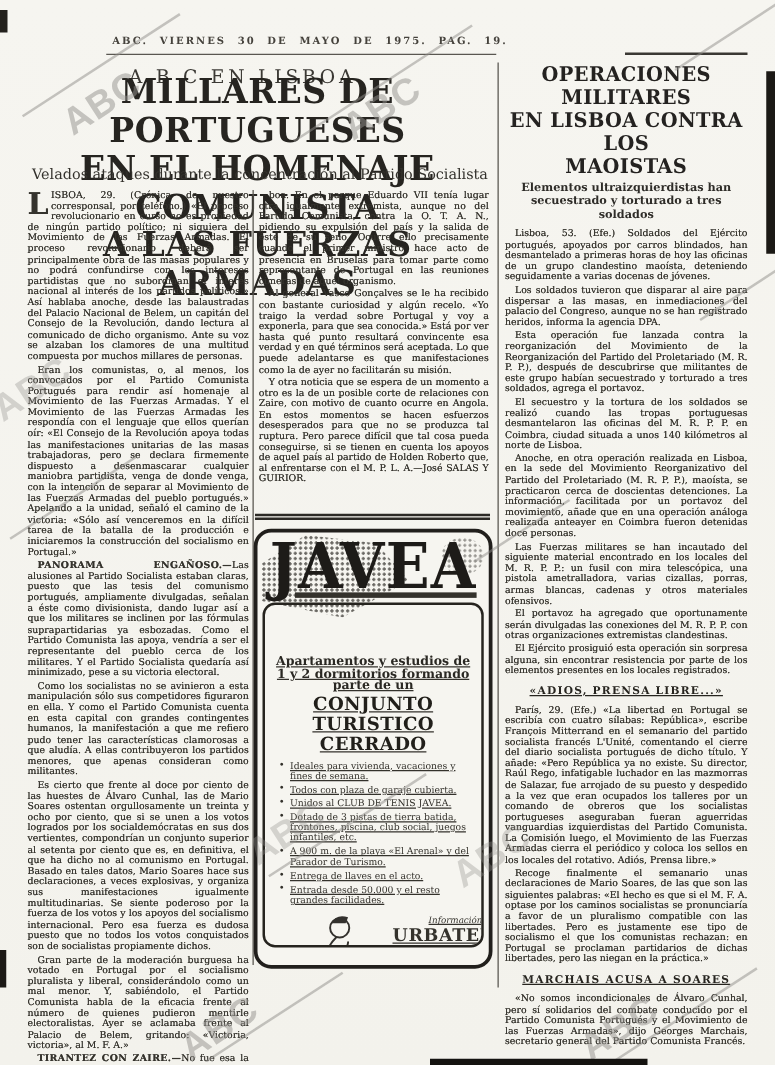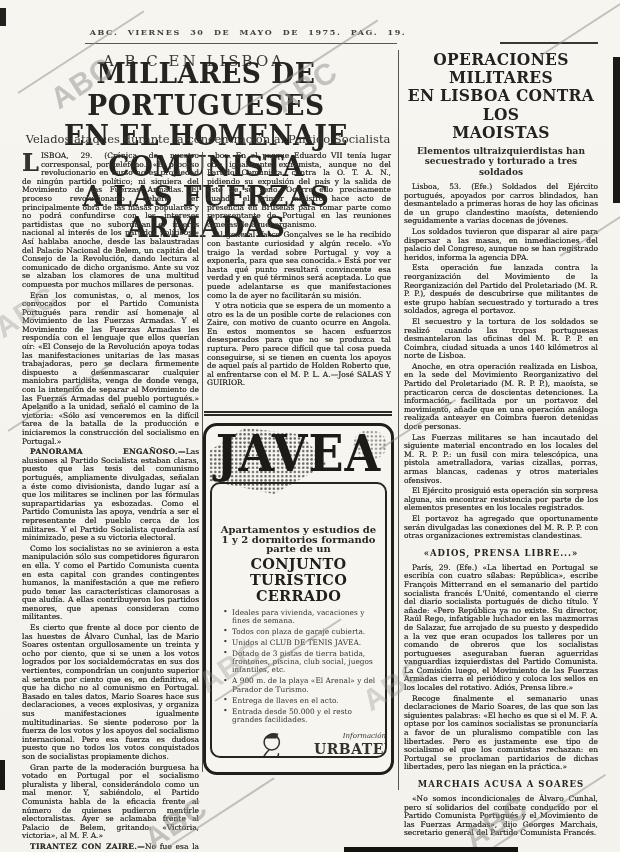--- a/index.html
+++ b/index.html
@@ -33,27 +33,27 @@
   #vrule-mid{left:202px;top:152px;height:620px;}
   #vrule-main{left:398px;top:50px;height:740px;}
   
   .rcol{position:absolute;left:404px;top:52px;width:194px;}
   .r-headline{font-size:15.5px;font-weight:bold;text-align:center;line-height:17.5px;
     letter-spacing:.3px;color:#242220;transform:scaleY(1.05);}
   .r-subhead{font-size:9px;font-weight:bold;text-align:center;line-height:10.5px;
     margin-top:6px;color:#2e2c28;}
   .r-paras{margin-top:6px;}
   .r-section-heading{font-size:8.5px;font-weight:bold;text-align:center;
-    letter-spacing:1px;margin:7px 0 4px;color:#26241f;}
+    letter-spacing:1px;margin:7px 0 4px;color:#26241f;text-decoration:underline;}
   
   .double-rule{position:absolute;left:204px;top:411px;width:188px;height:5px;
     border-top:2px solid #2c2a26;border-bottom:2px solid #2c2a26;box-sizing:border-box;}
   
   .ad{position:absolute;left:203px;top:423px;width:191px;height:352px;box-sizing:border-box;
-    border:3px solid #211f1c;border-radius:14px;background:#f6f5f0;overflow:hidden;}
+    border:3px solid #211f1c;border-radius:14px;background:#f6f5f0;overflow:hidden;text-decoration:underline;}
   .ad-dots{position:absolute;left:3px;top:2px;width:118px;height:66px;
     background-image:radial-gradient(circle,#3a3833 1.05px,transparent 1.35px);
     background-size:4.2px 4.2px;
     clip-path:polygon(0 35%,30% 0,78% 10%,100% 55%,55% 100%,0 80%);opacity:.75;}
   .ad-dots2{position:absolute;right:4px;top:4px;width:34px;height:30px;
     background-image:radial-gradient(circle,#3a3833 1px,transparent 1.3px);
     background-size:4.2px 4.2px;border-radius:50%;opacity:.5;}
   .ad-title{position:relative;z-index:1;font-size:46px;font-weight:bold;text-align:center;
     line-height:54px;letter-spacing:1px;color:#1d1b18;transform:scaleY(1.1);}
   .ad-inner{position:relative;margin:2px 4px 4px;border:2px solid #26241f;border-radius:10px;
@@ -127,22 +127,22 @@
         <div>MAOISTAS</div>
       </div>
     <div class="r-subhead">Elementos ultraizquierdistas han secuestrado y torturado a tres soldados</div>
     <div class="r-paras">
         <p class="para">Lisboa, 53. (Efe.) Soldados del Ejército portugués, apoyados por carros blindados, han desmantelado a primeras horas de hoy las oficinas de un grupo clandestino maoísta, deteniendo seguidamente a varias docenas de jóvenes.</p>
         <p class="para">Los soldados tuvieron que disparar al aire para dispersar a las masas, en inmediaciones del palacio del Congreso, aunque no se han registrado heridos, informa la agencia DPA.</p>
         <p class="para">Esta operación fue lanzada contra la reorganización del Movimiento de la Reorganización del Partido del Proletariado (M. R. P. P.), después de descubrirse que militantes de este grupo habían secuestrado y torturado a tres soldados, agrega el portavoz.</p>
         <p class="para">El secuestro y la tortura de los soldados se realizó cuando las tropas portuguesas desmantelaron las oficinas del M. R. P. P. en Coimbra, ciudad situada a unos 140 kilómetros al norte de Lisboa.</p>
         <p class="para">Anoche, en otra operación realizada en Lisboa, en la sede del Movimiento Reorganizativo del Partido del Proletariado (M. R. P. P.), maoísta, se practicaron cerca de doscientas detenciones. La información, facilitada por un portavoz del movimiento, añade que en una operación análoga realizada anteayer en Coimbra fueron detenidas doce personas.</p>
         <p class="para">Las Fuerzas militares se han incautado del siguiente material encontrado en los locales del M. R. P. P.: un fusil con mira telescópica, una pistola ametralladora, varias cizallas, porras, armas blancas, cadenas y otros materiales ofensivos.</p>
+        <p class="para">El portavoz ha agregado que oportunamente serán divulgadas las conexiones del M. R. P. P. con otras organizaciones extremistas clandestinas.</p>
         <p class="para">El Ejército prosiguió esta operación sin sorpresa alguna, sin encontrar resistencia por parte de los elementos presentes en los locales registrados.</p>
-        <p class="para">El portavoz ha agregado que oportunamente serán divulgadas las conexiones del M. R. P. P. con otras organizaciones extremistas clandestinas.</p>
       </div>
     <div class="r-section-heading">«ADIOS, PRENSA LIBRE...»</div>
     <div class="r-paras">
         <p class="para">París, 29. (Efe.) «La libertad en Portugal se escribía con cuatro sílabas: República», escribe François Mitterrand en el semanario del partido socialista francés L'Unité, comentando el cierre del diario socialista portugués de dicho título. Y añade: «Pero República ya no existe. Su director, Raúl Rego, infatigable luchador en las mazmorras de Salazar, fue arrojado de su puesto y despedido a la vez que eran ocupados los talleres por un comando de obreros que los socialistas portugueses aseguraban fueran aguerridas vanguardias izquierdistas del Partido Comunista. La Comisión luego, el Movimiento de las Fuerzas Armadas cierra el periódico y coloca los sellos en los locales del rotativo. Adiós, Prensa libre.»</p>
         <p class="para">Recoge finalmente el semanario unas declaraciones de Mario Soares, de las que son las siguientes palabras: «El hecho es que si el M. F. A. optase por los caminos socialistas se pronunciaría a favor de un pluralismo compatible con las libertades. Pero es justamente ese tipo de socialismo el que los comunistas rechazan: en Portugal se proclaman partidarios de dichas libertades, pero las niegan en la práctica.»</p>
       </div>
     <div class="r-section-heading">MARCHAIS ACUSA A SOARES</div>
     <div class="r-paras">
         <p class="para">«No somos incondicionales de Álvaro Cunhal, pero sí solidarios del combate conducido por el Partido Comunista Portugués y el Movimiento de las Fuerzas Armadas», dijo Georges Marchais, secretario general del Partido Comunista Francés.</p>
       </div>

